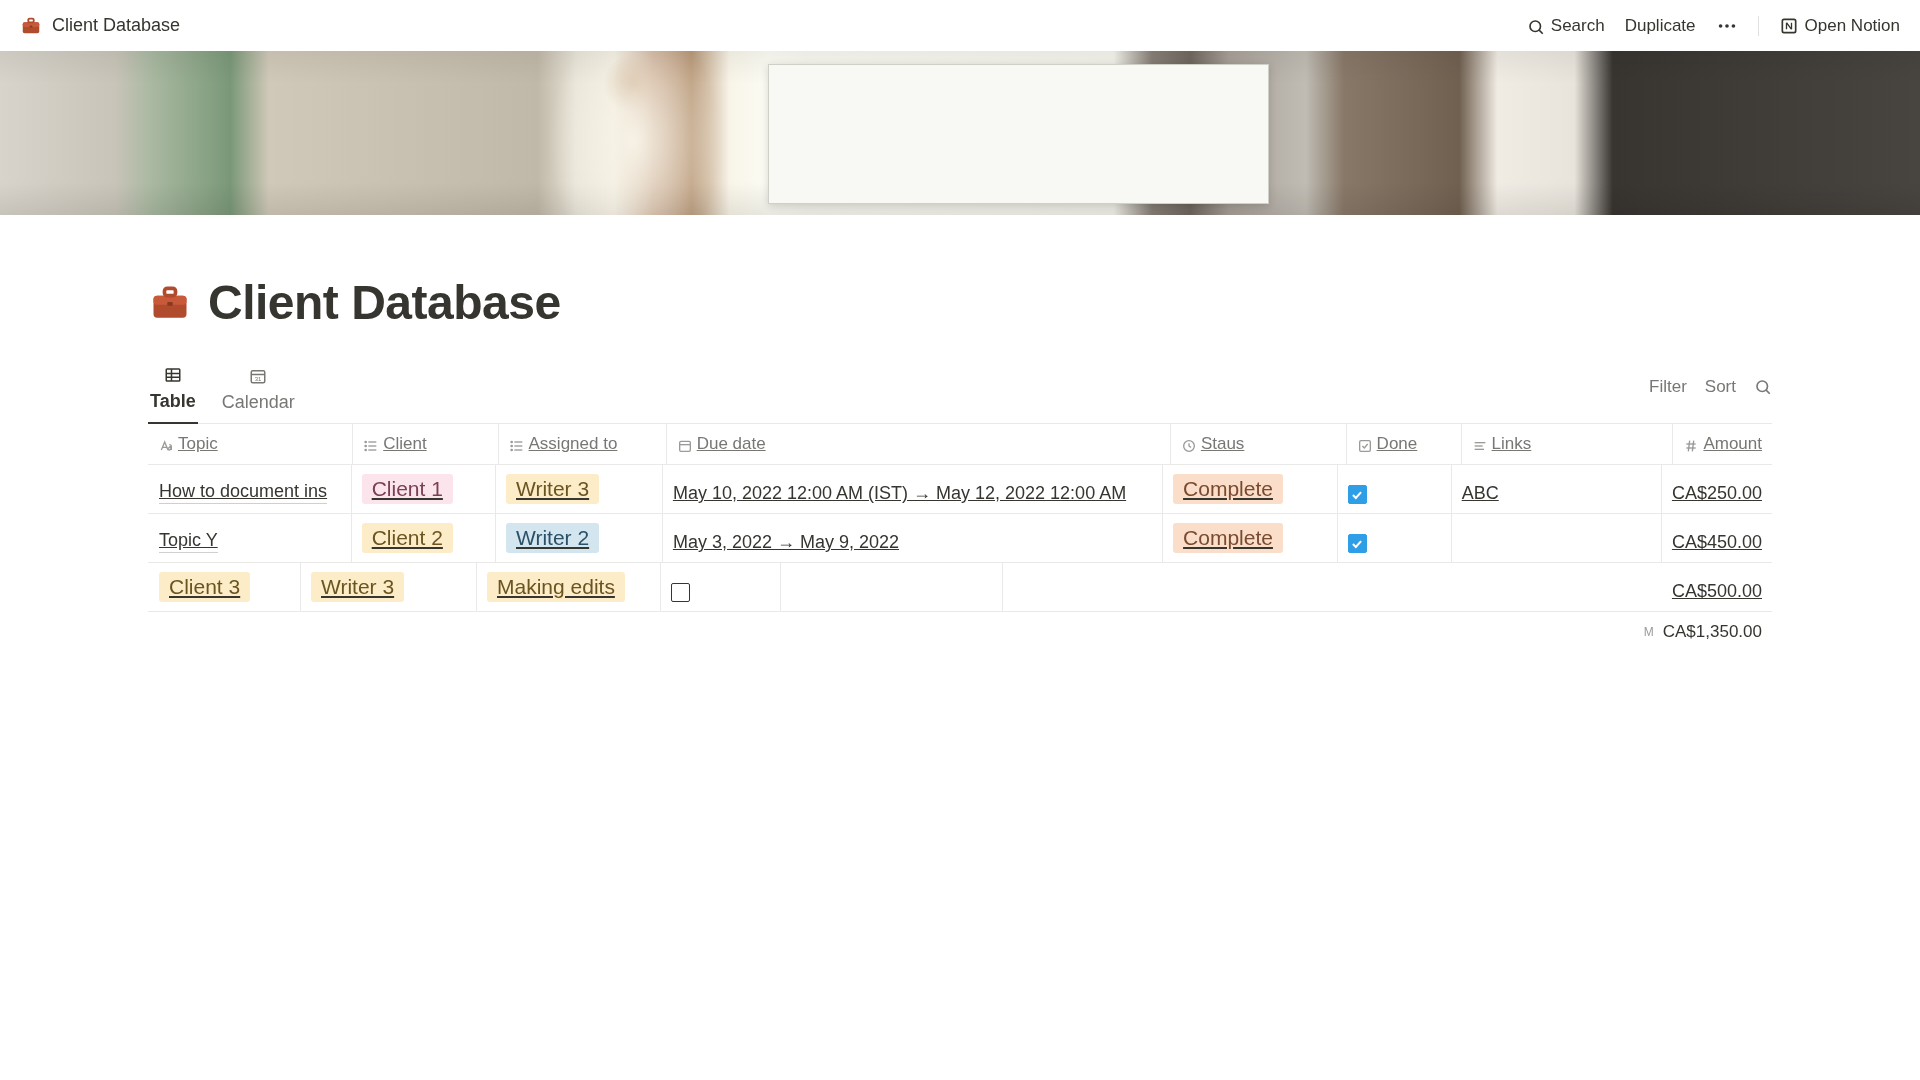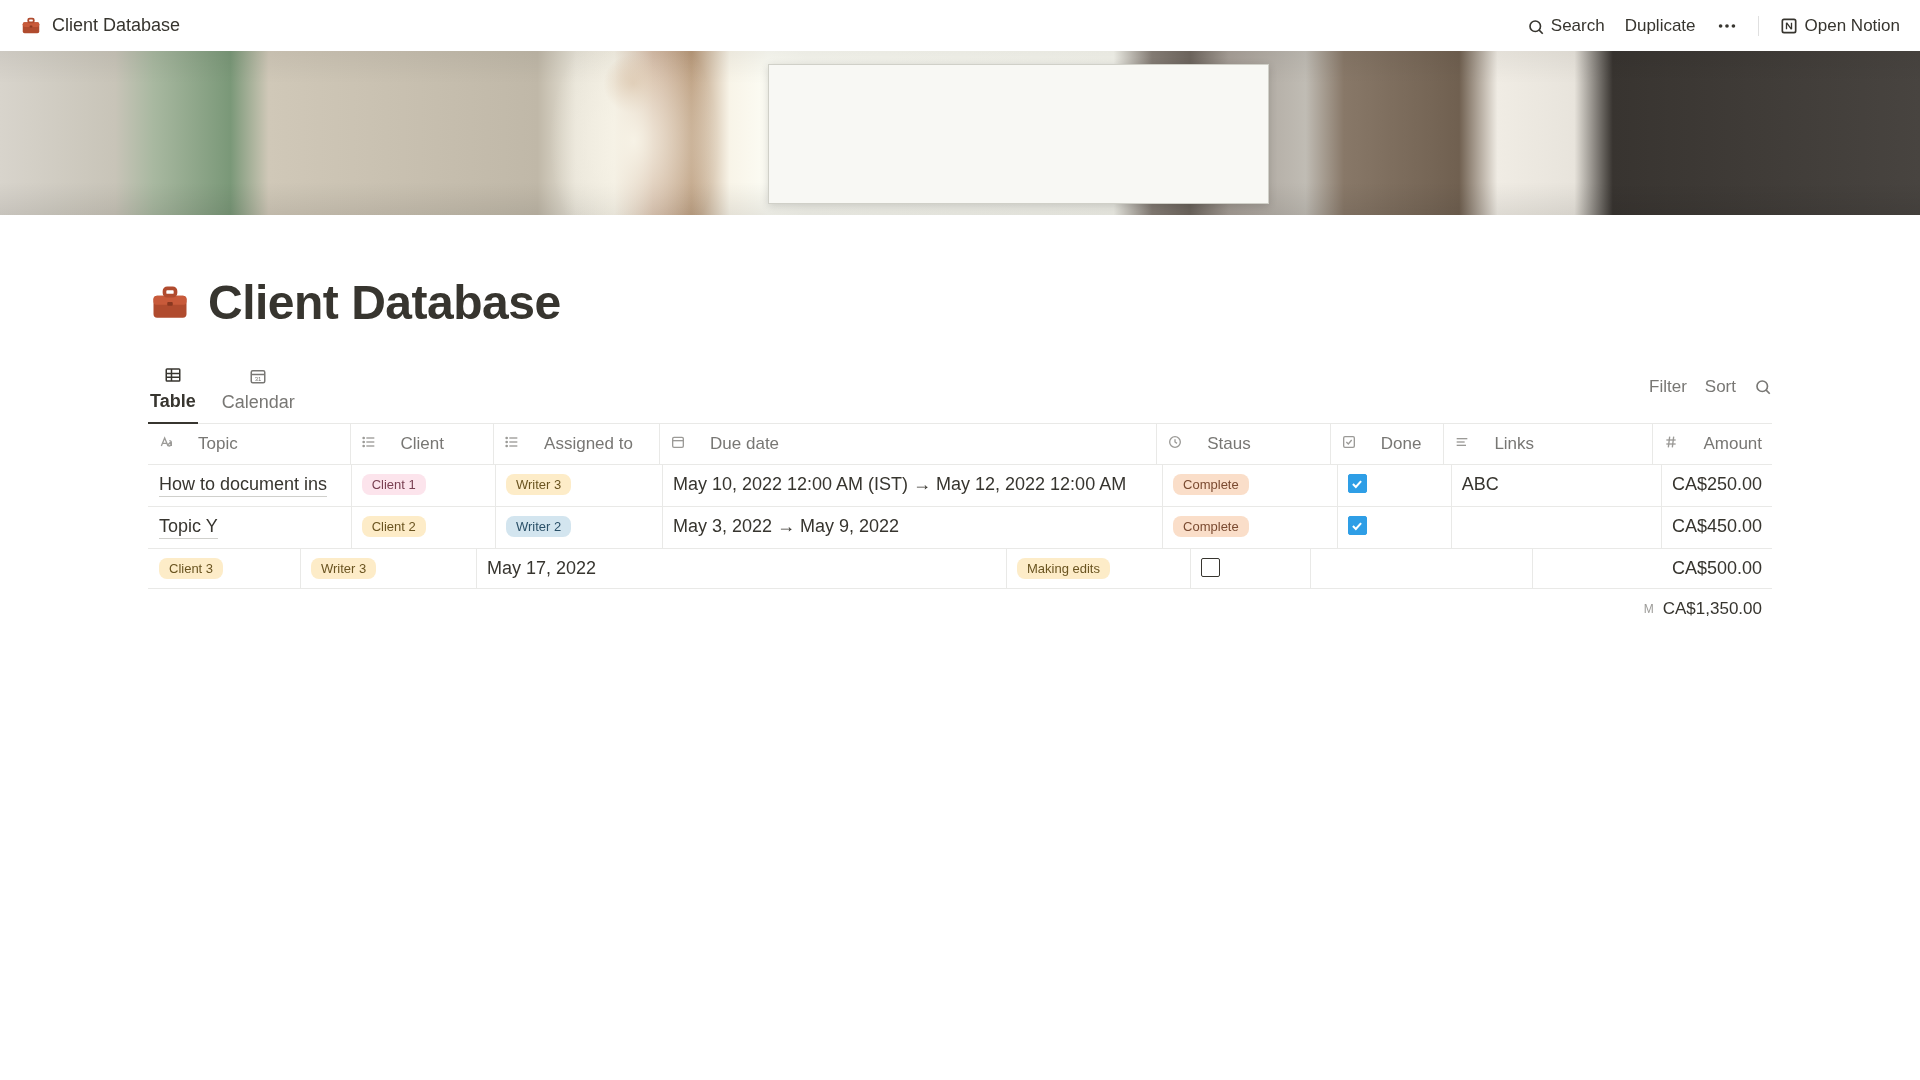--- a/index.html
+++ b/index.html
@@ -80,39 +80,39 @@
 .views-left { display: flex; align-items: center; gap: 22px; }
 .view-tab { display: flex; align-items: center; gap: 7px; padding: 8px 2px 10px; font-size: 18px; color: #787774; cursor: pointer; flex-direction: column; }
 .view-tab.active { color: #37352f; font-weight: 600; border-bottom: 2px solid #37352f; margin-bottom: -1px; }
 .views-right { display: flex; align-items: center; gap: 18px; color: #787774; font-size: 17px; padding-bottom: 8px; }
 .views-right .vr-btn { cursor: pointer; }
 
 
 .table { width: 100%; }
 .thead, .trow { display: flex; border-bottom: 1px solid #e9e9e7; }
 .thead { color: #787774; font-size: 17px; }
-.th, .td { display: flex; align-items: flex-start; padding: 10px 10px; gap: 24px; }
+.th, .td { display: flex; align-items: flex-end; padding: 10px 10px; gap: 4px; text-decoration: underline; }
 .col-topic { width: 214px; }
 .col-client { width: 152px; }
 .col-assigned { width: 176px; }
 .col-due { width: 530px; }
 .col-status { width: 184px; }
 .col-done { width: 120px; justify-content: flex-start; }
 .col-links { width: 222px; }
 .col-amount { flex: 1; justify-content: flex-end; }
 .th .col-amount, .td.col-amount { justify-content: flex-end; }
 .th.col-amount { justify-content: flex-start; }
 .td { font-size: 18px; color: #37352f; padding: 9px 10px; }
 .td.col-topic { overflow: hidden; white-space: nowrap; }
 .td.col-topic span { border-bottom: 1px solid #d0d0cc; padding-bottom: 1px; }
 .trow .td { border-left: 1px solid transparent; }
 .thead .th + .th, .trow .td + .td { border-left: 1px solid #e9e9e7; }
 
 
-.tag { display: inline-block; padding: 3px 10px; border-radius: 8px; font-size: 13px; }
+.tag { display: inline-block; padding: 3px 10px; border-radius: 3px; font-size: 21px; }
 .tag-pink { background: #fce4ec; color: #7a4052; }
 .tag-yellow { background: #fdecc8; color: #6a5420; }
 .tag-blue { background: #d3e5ef; color: #2a5068; }
 .tag-salmon { background: #fadec9; color: #7a4a30; }
 
 
 .checkbox { width: 19px; height: 19px; border: 1.5px solid #37352f; border-radius: 2px; display: inline-flex; align-items: center; justify-content: center; background: #fff; }
 .checkbox.checked { background: #2e9ee6; border-color: #2e9ee6; }
 .checkbox.checked svg { stroke: #fff; }
 
@@ -378,23 +378,20 @@
             <span>CA$450.00</span>
           </div>
         </div>
         <div class="trow">
           <div class="td col-client">
             <span class="tag tag-yellow">Client 3</span>
           </div>
           <div class="td col-assigned">
             <span class="tag tag-yellow">Writer 3</span>
           </div>
-          <div class="td col-due">
-            <span>May 17, 2022</span>
-          </div>
           <div class="td col-status">
             <span class="tag tag-yellow">Making edits</span>
           </div>
           <div class="td col-done">
             <span class="checkbox"></span>
           </div>
           <div class="td col-links">
             <span></span>
           </div>
           <div class="td col-amount">

